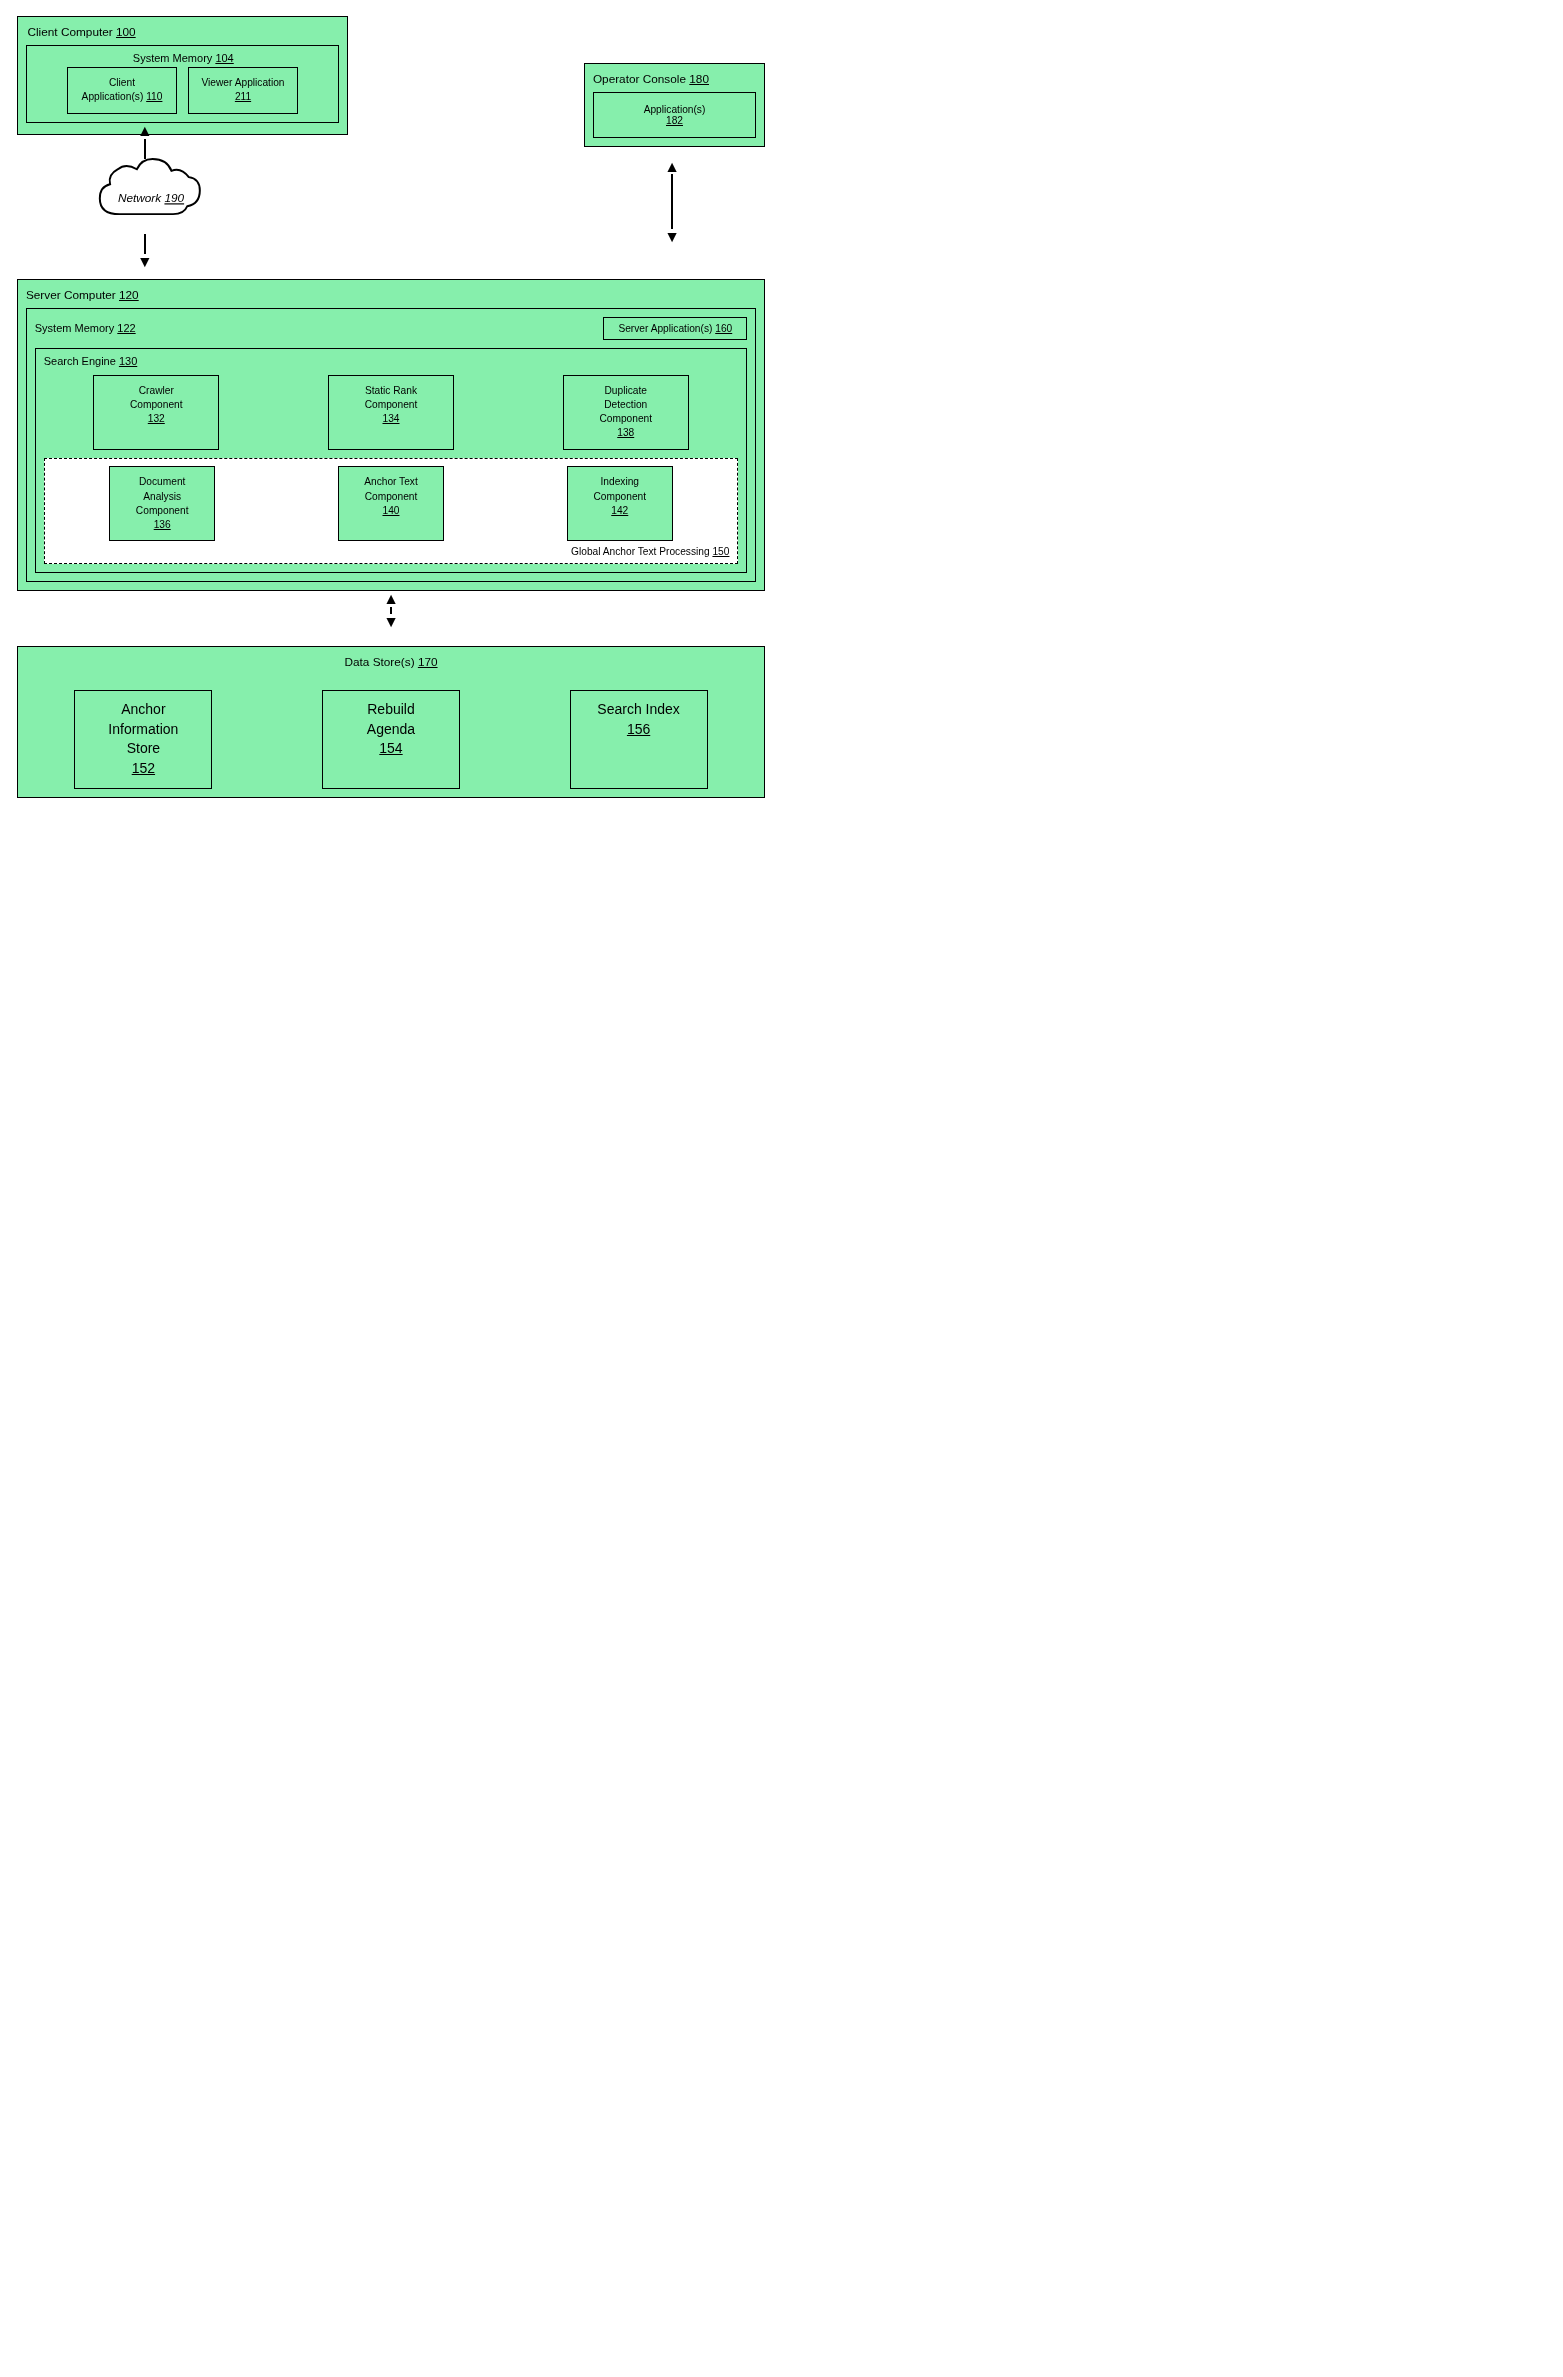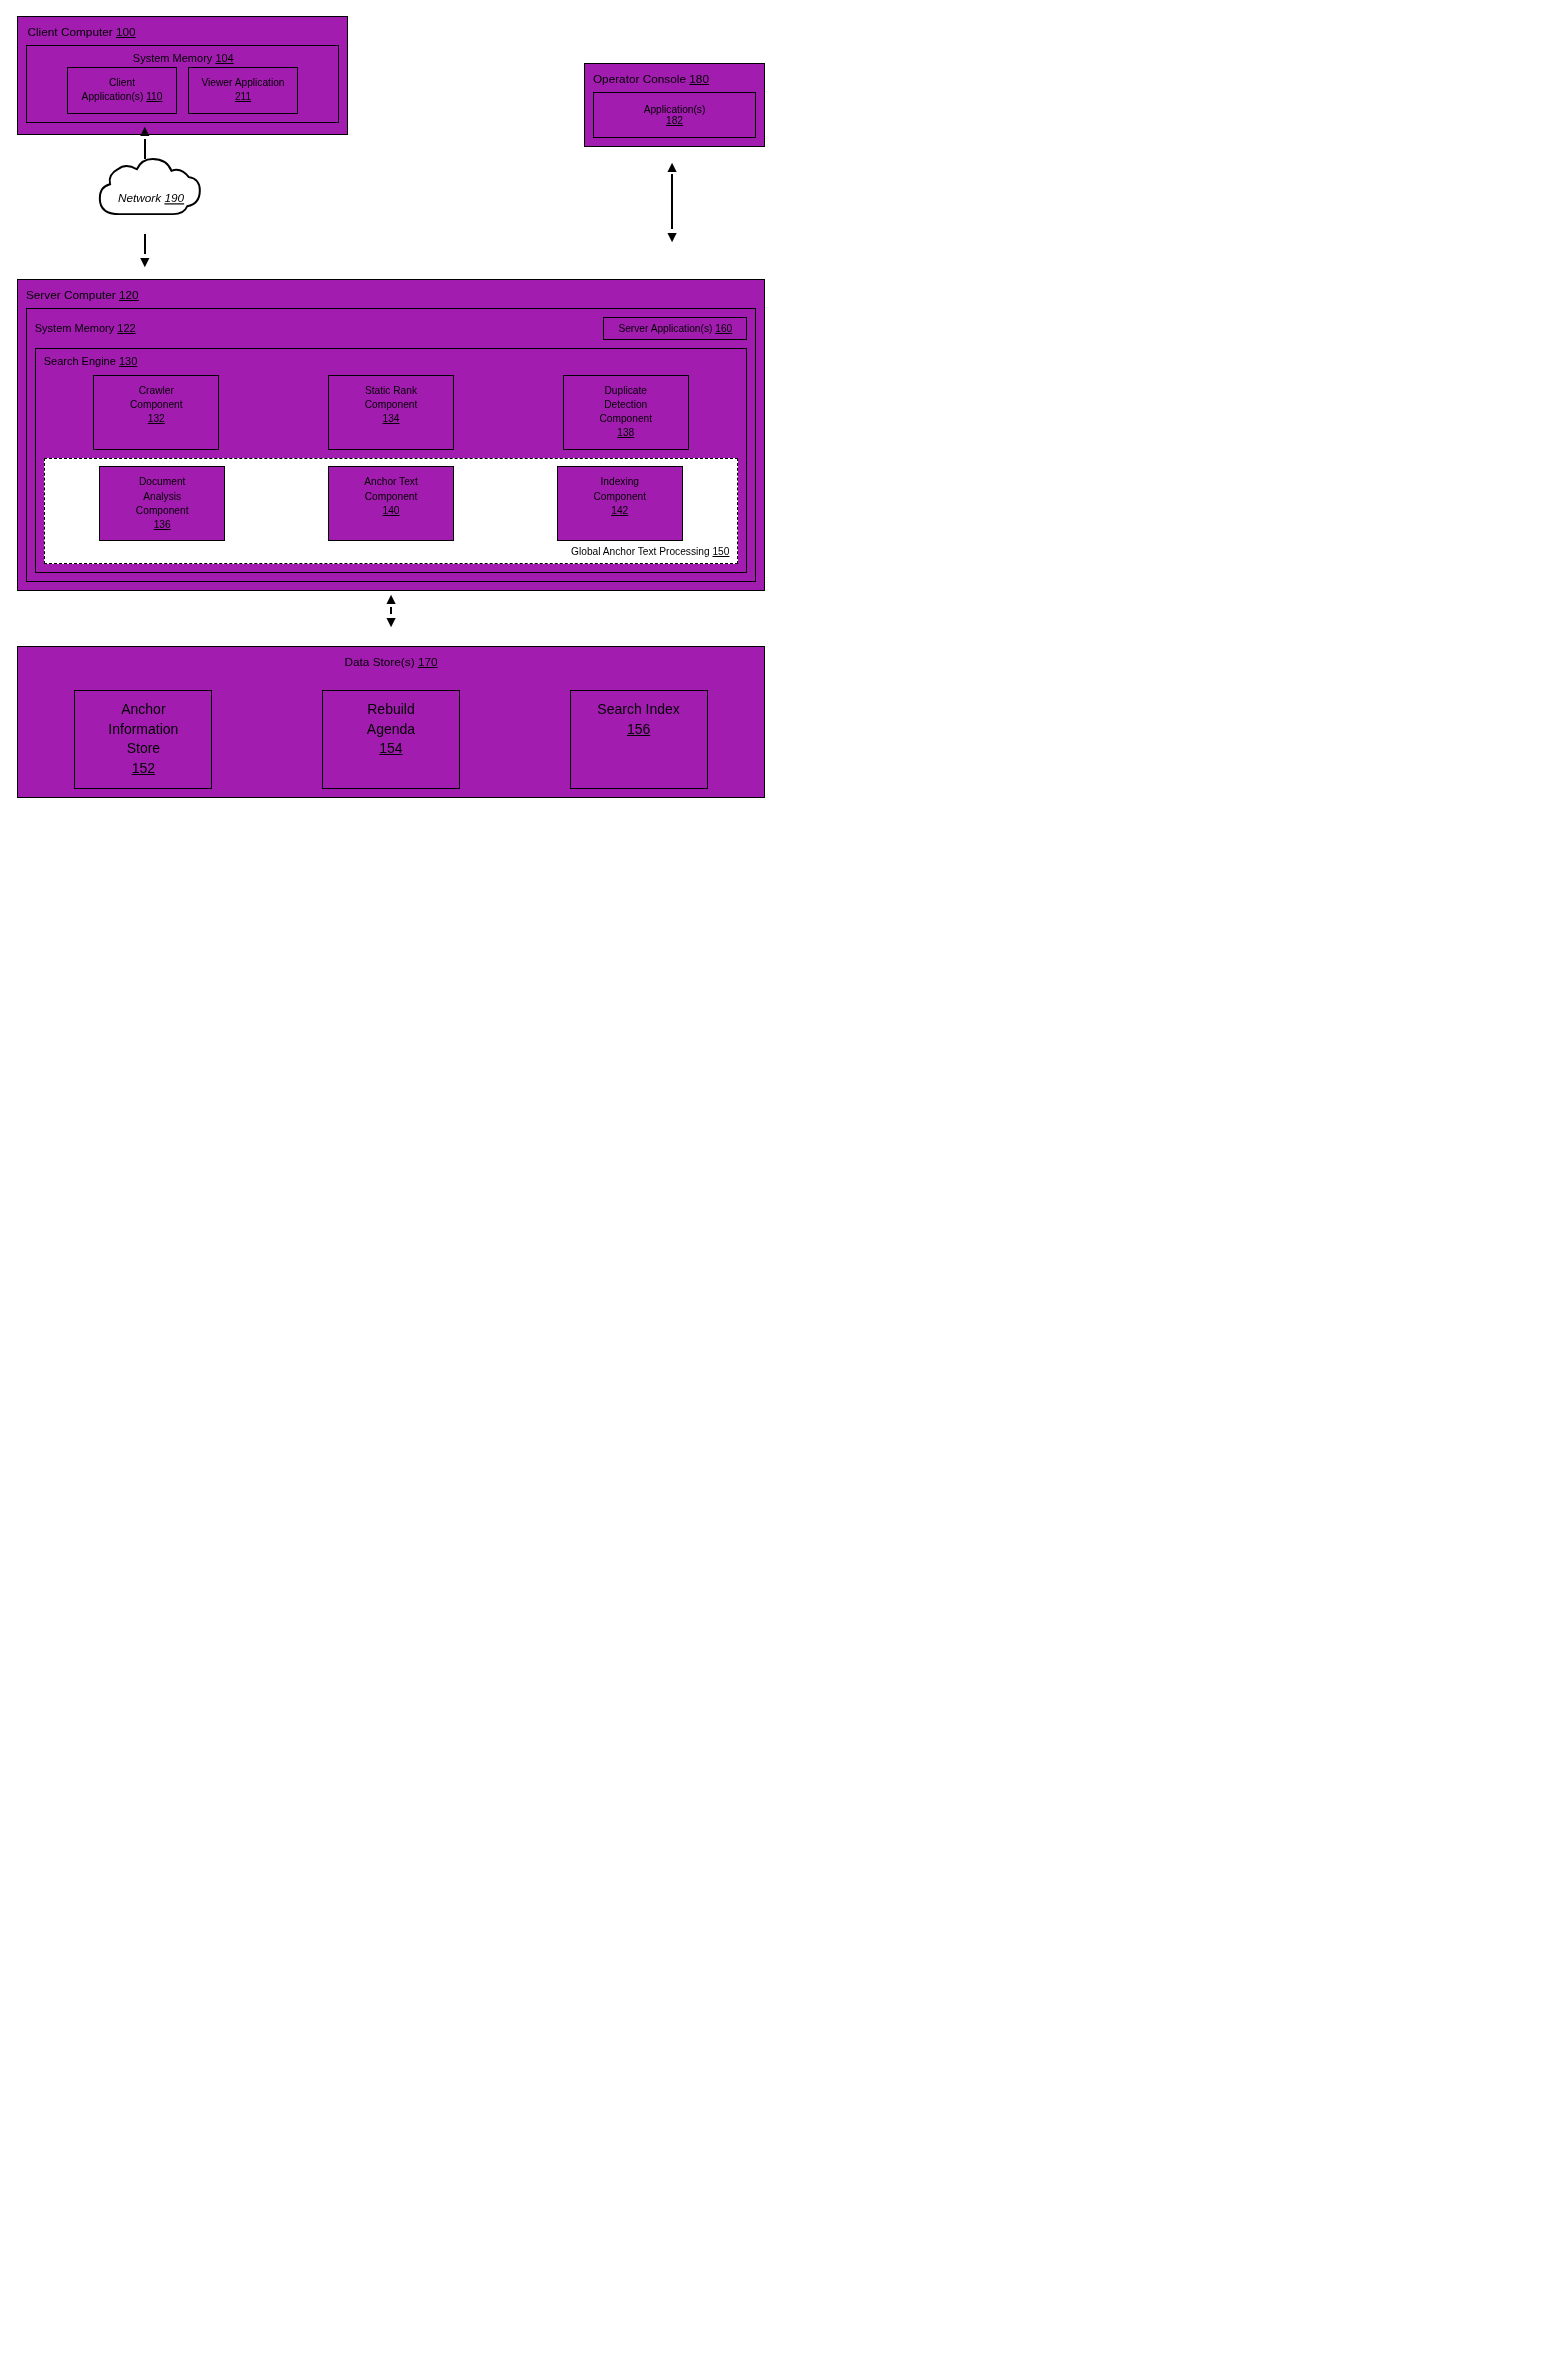--- a/index.html
+++ b/index.html
@@ -12,21 +12,21 @@
       display: flex;
       justify-content: center;
     }
     .diagram {
       width: 748px;
       position: relative;
     }
     .box {
       border: 1.6px solid #000;
       border-radius: 0;
-      background: #a21caf;
+      background: #86efac;
       position: relative;
     }
     .dashed-box {
       border: 1.6px dashed #000;
       background: #fff;
       position: relative;
     }
     
     .client-computer {
       width: 331px;
@@ -131,21 +131,21 @@
     .gatp-row {
       display: flex;
       gap: 9.5px;
       justify-content: space-around;
     }
     .gatp-inner-box {
       border: 1.6px solid #000;
       padding: 7.9px 6.3px;
       text-align: center;
       font-size: 10.2px;
-      width: 126px;
+      width: 106px;
       line-height: 1.4;
     }
     
     .data-store {
       margin-top: 15.8px;
       padding: 7.9px;
     }
     .data-store .section-title {
       font-size: 11.8px;
       text-align: center;

